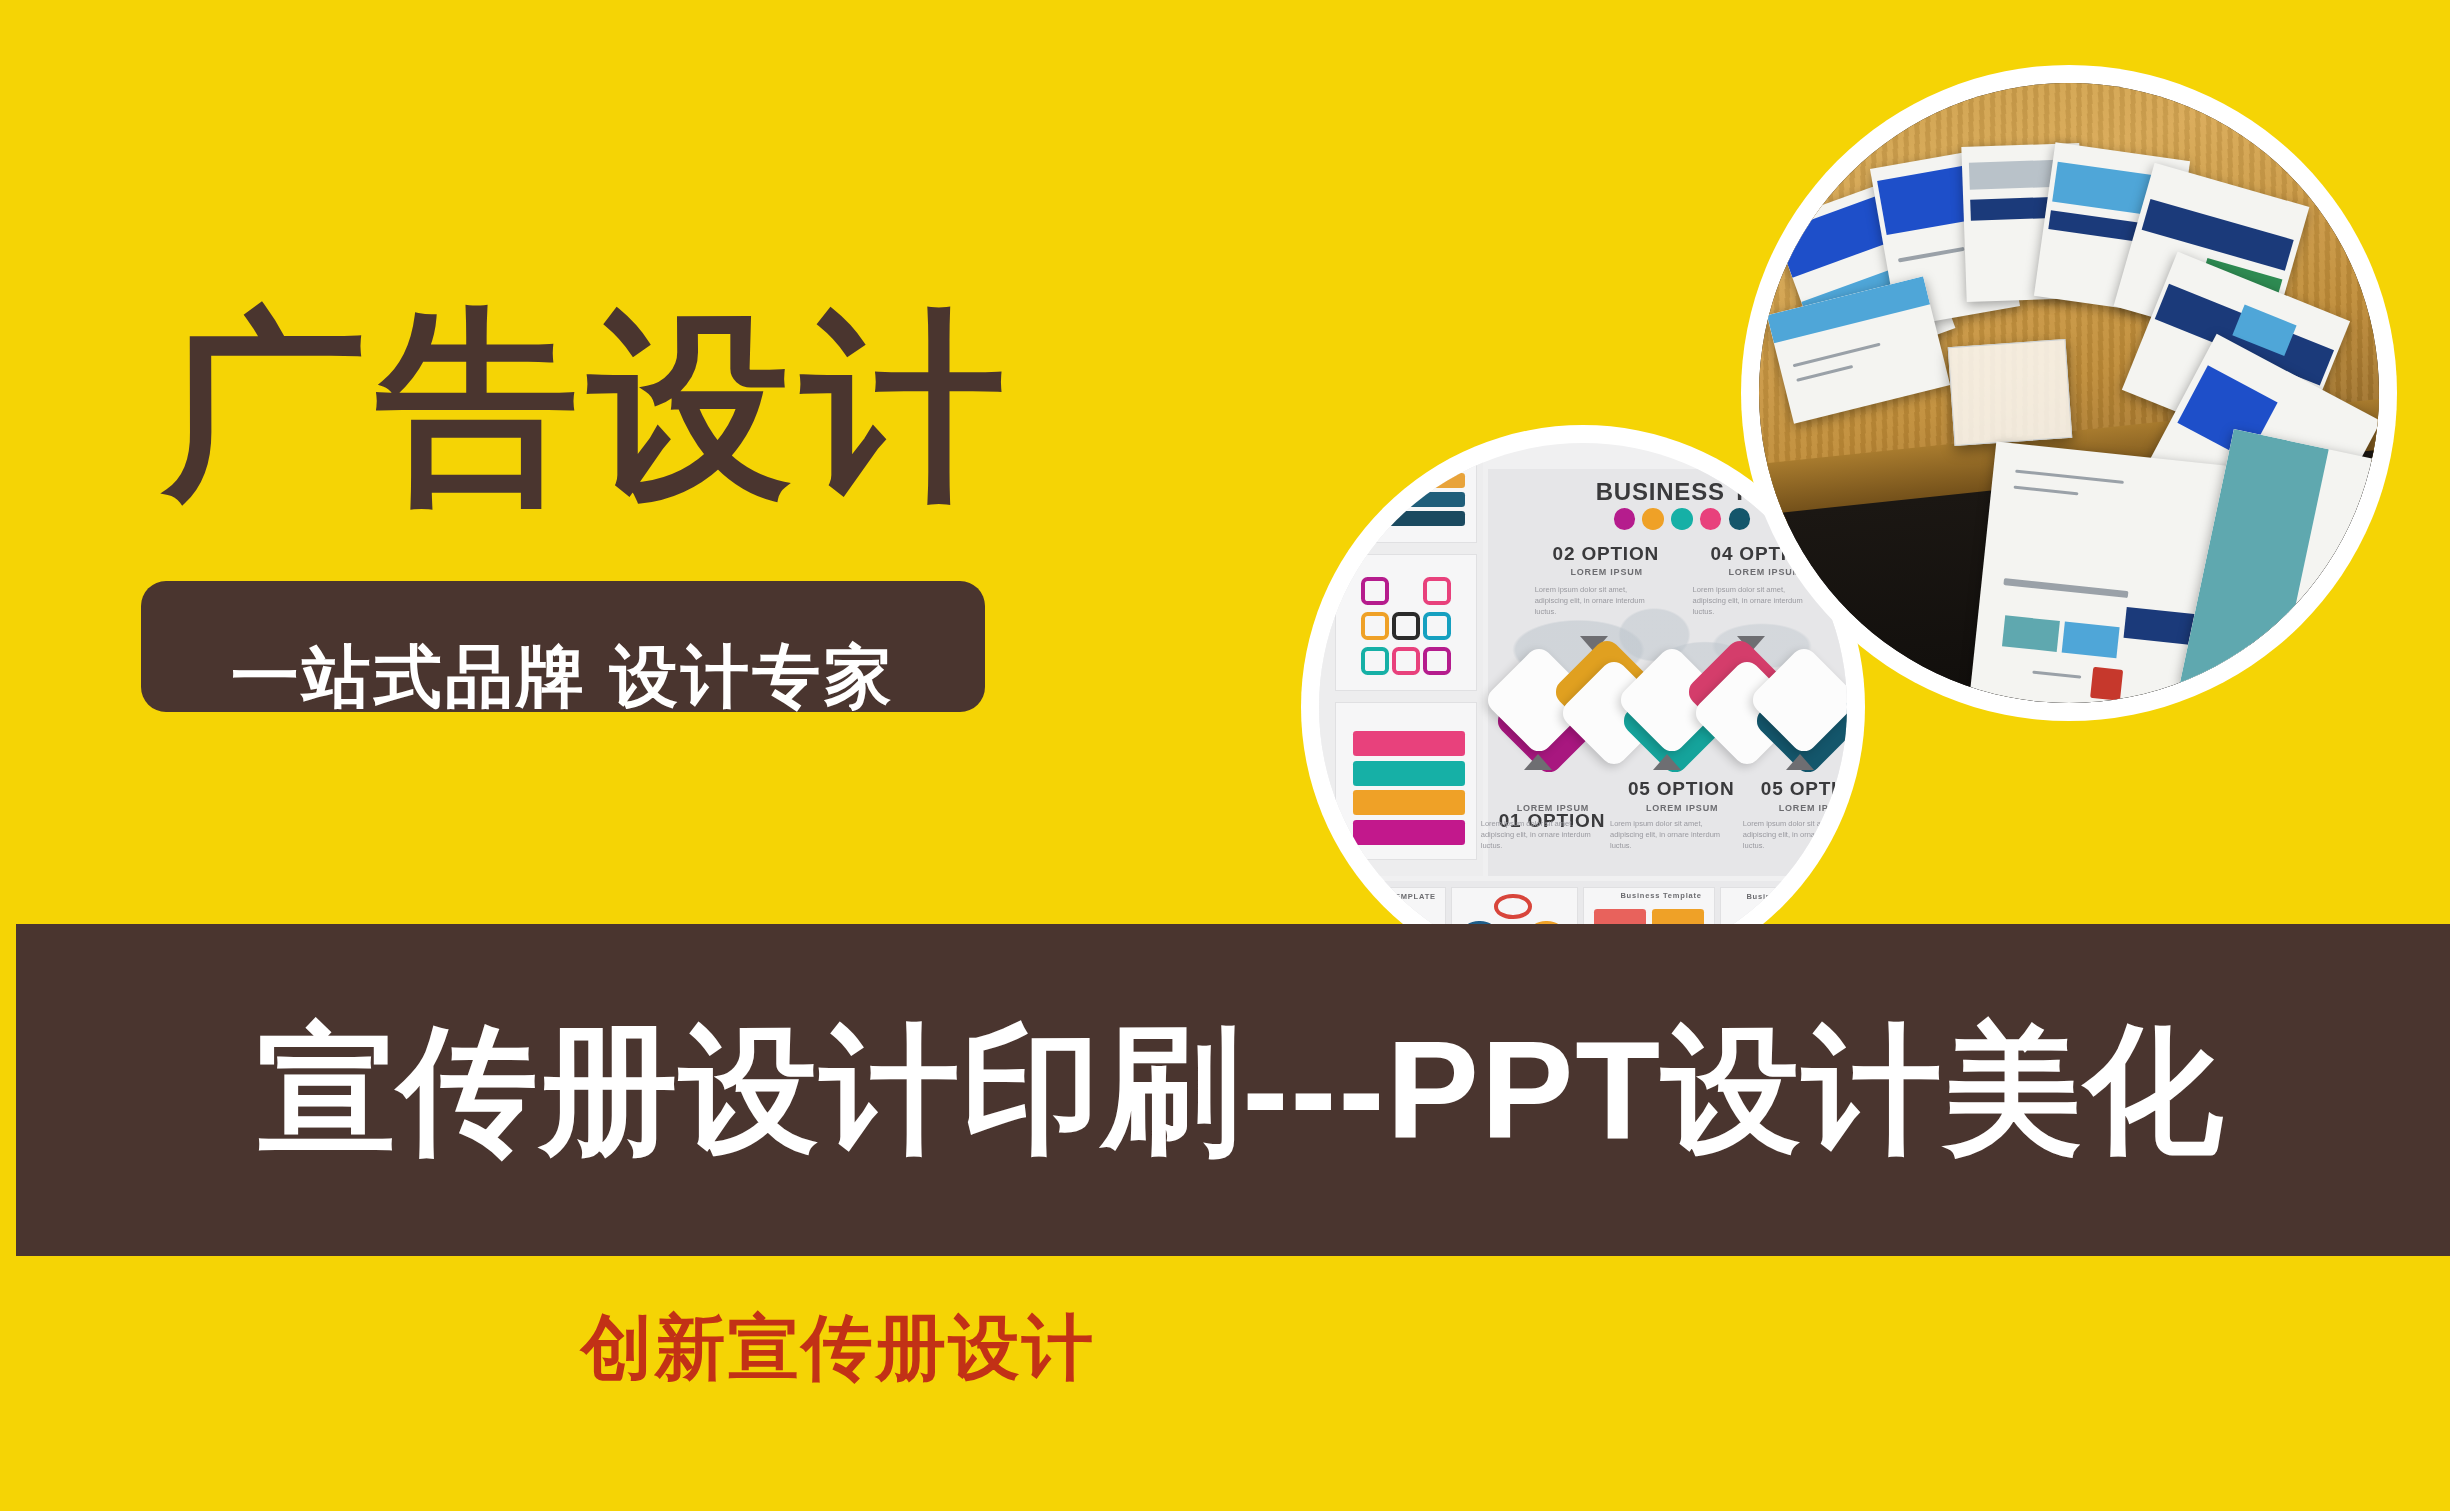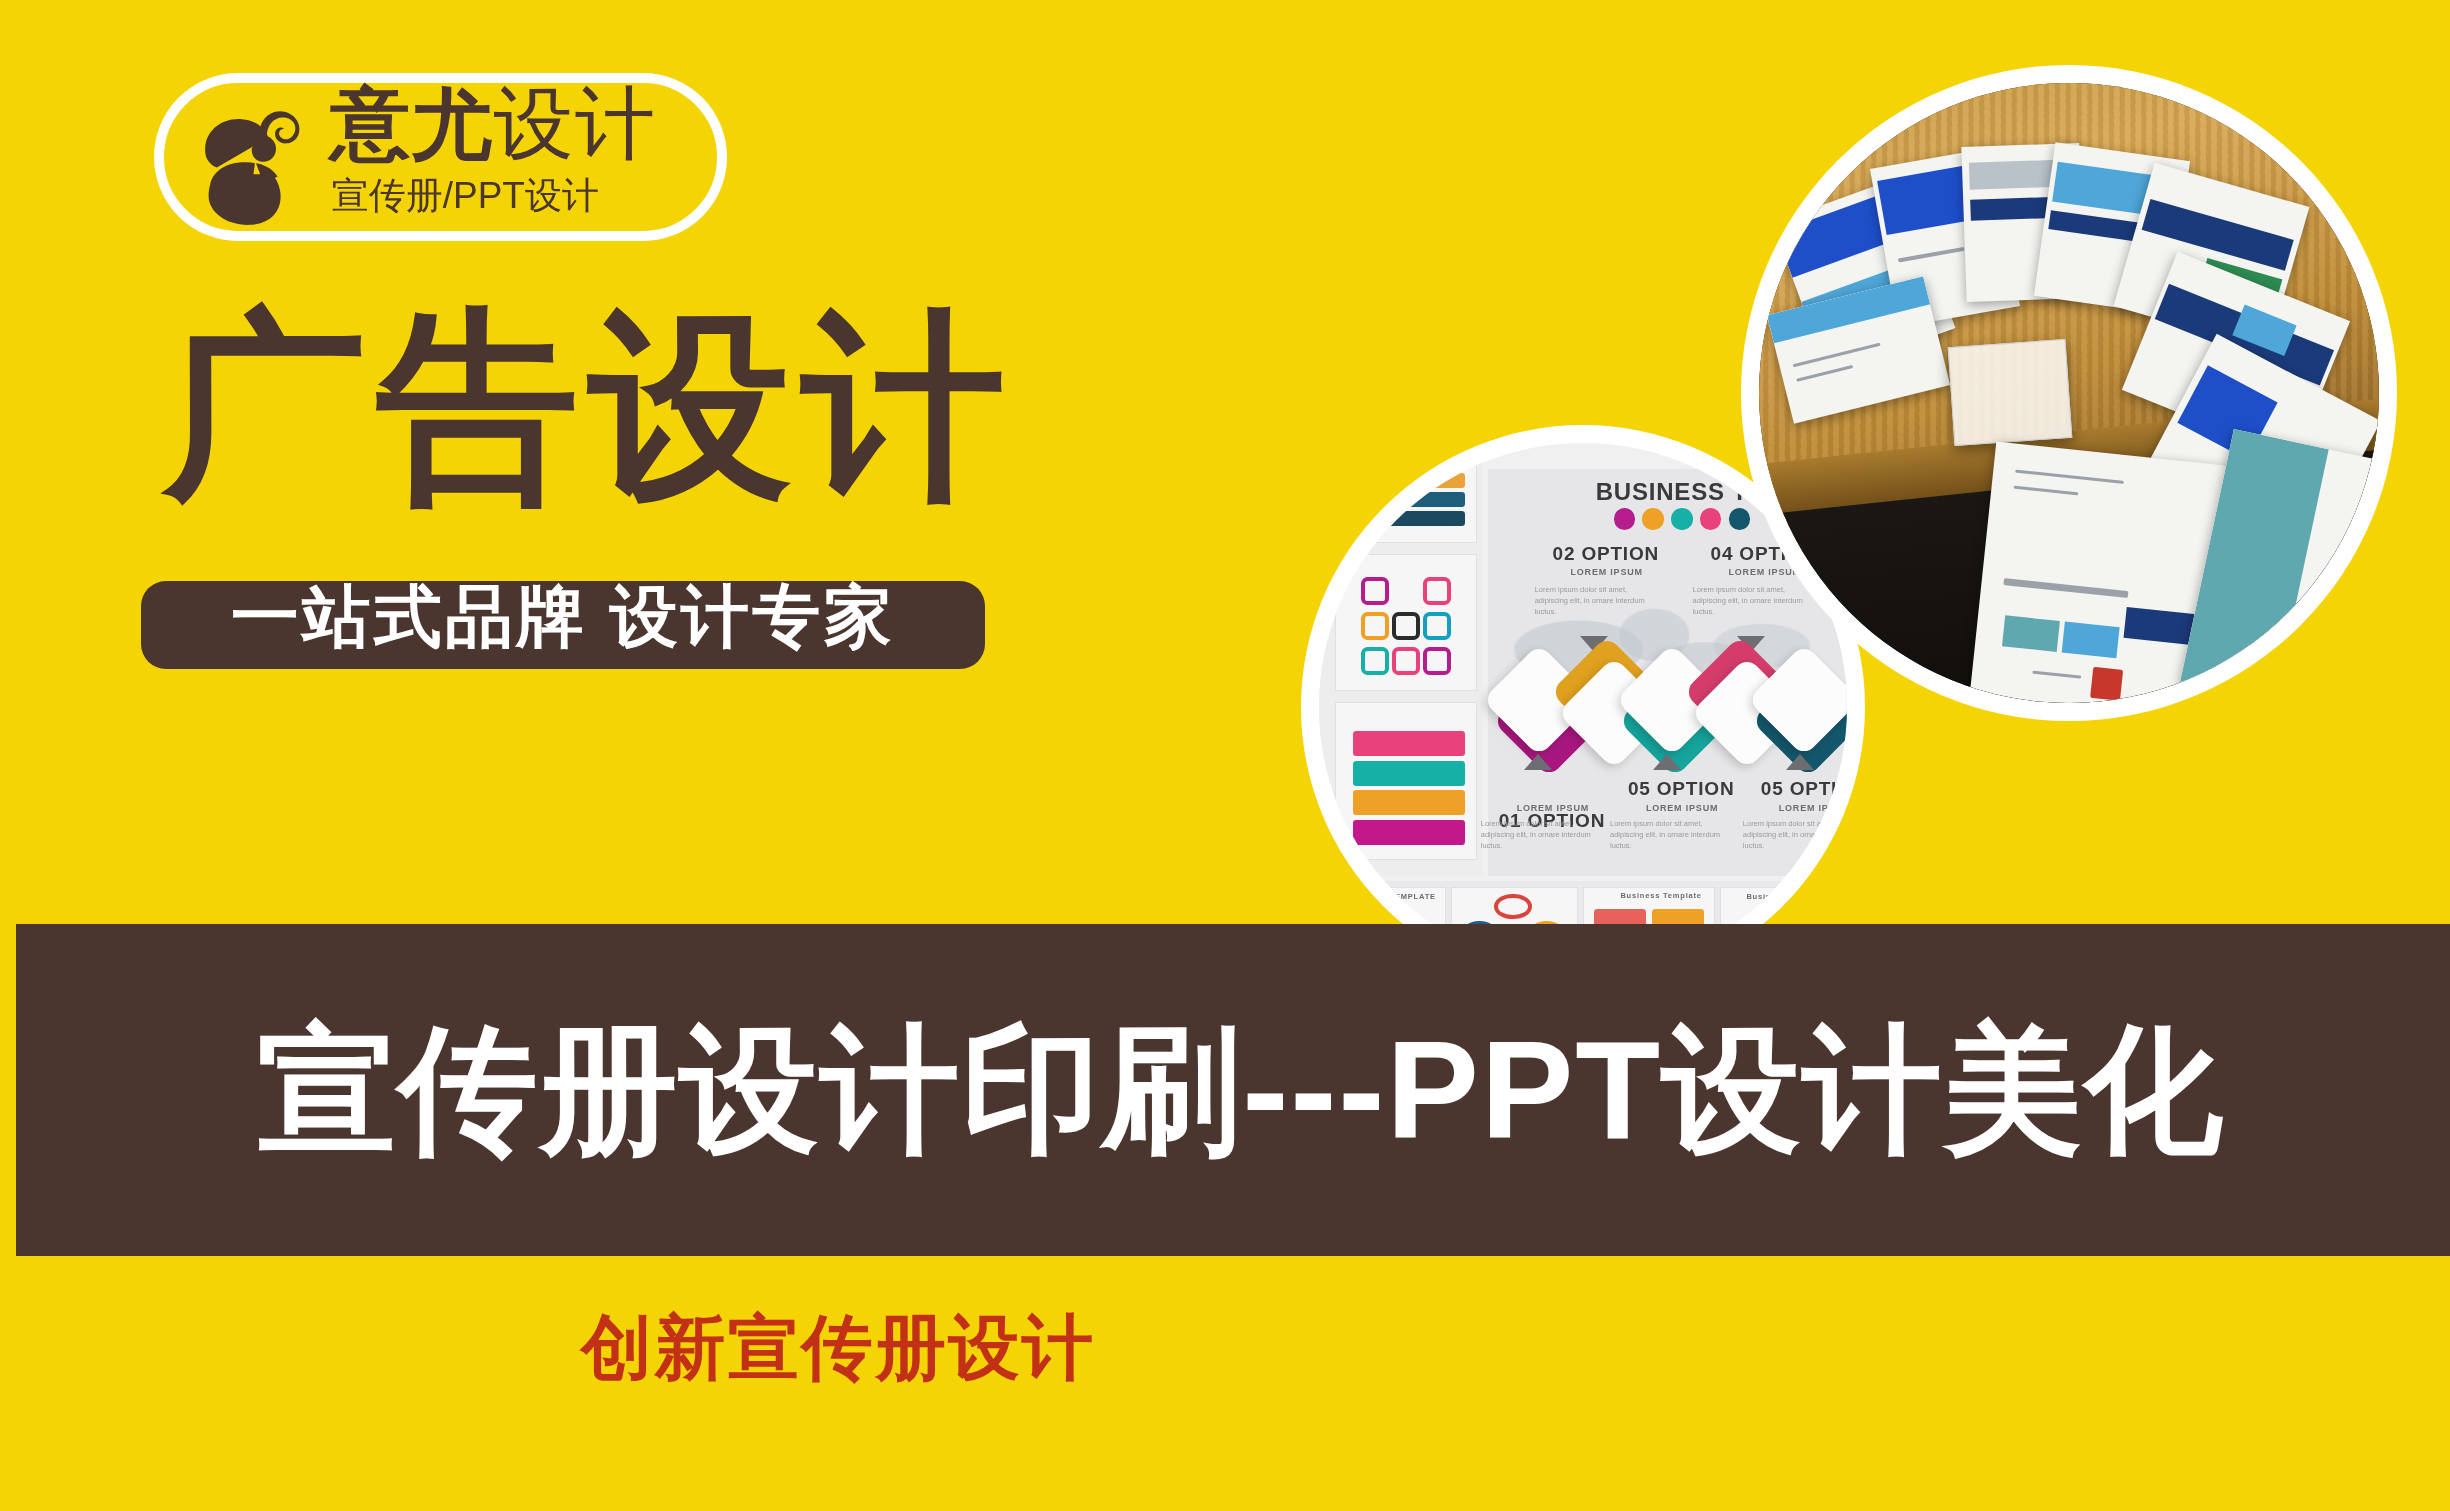--- a/index.html
+++ b/index.html
@@ -79,25 +79,25 @@
     color: #4A352F;
     white-space: nowrap;
   }
 
   
   .tagline-pill {
     position: absolute;
     left: 141px;
     top: 581px;
     width: 844px;
-    height: 88px;
+    height: 131px;
     background: #4A352F;
     border-radius: 25px;
     display: flex;
-    align-items: flex-start;
+    align-items: flex-end;
     justify-content: center;
   }
   .tagline-text {
     font-size: 68px;
     line-height: 71px;
     font-weight: 700;
     letter-spacing: 3.3px;
     color: #ffffff;
     white-space: nowrap;
   }
@@ -257,47 +257,20 @@
     white-space: nowrap;
   }
   .footer-left  { left: 581px;  top: 53px; color: #C23116; }
   .footer-right { left: 1429px; top: 53px; color: #3E7FC1; }
 </style>
 </head>
 <body>
 
 <div class="banner">
 
-  <div class="logo-badge">
-
-    <div class="logo-mark">
-      <svg viewBox="0 0 196 196" width="163" height="163" aria-hidden="true">
-
-        <path d="M52 86 C50 60 72 44 96 46 C112 47 124 56 128 68 L66 104 C58 101 53 95 52 86 Z" fill="#4A352F"></path>
-
-        <path d="M126 66 C126 52 136 42 148 44 C160 46 164 58 157 66 C152 72 143 71 141 65
-                 C140 61 143 57 147 58 C144 54 137 56 136 62 C135 70 142 76 150 75
-                 C162 74 168 62 164 51 C159 38 143 33 131 39 C121 44 116 55 118 66 Z" fill="#4A352F"></path>
-
-        <path d="M118 66 C126 64 136 70 137 80 C138 90 130 98 120 97 C112 96 107 89 108 81 Z" fill="#4A352F"></path>
-
-        <path d="M58 124 C62 106 82 96 104 98 C124 100 139 113 142 132
-                 C146 156 130 172 106 173 C78 174 56 158 56 138 C56 133 57 128 58 124 Z" fill="#4A352F"></path>
-        <path d="M104 98 C118 98 132 104 139 115 L126 120 C120 110 112 104 104 101 Z" fill="#4A352F"></path>
-
-        <path d="M112 96 L118 112 L110 112 Z" fill="#F5D405"></path>
-      </svg>
-    </div>
-
-    <div class="logo-text-block">
-      <div class="logo-name"><span class="bold-part">意尤</span><span class="thin-part">设计</span></div>
-      <div class="logo-sub">宣传册/PPT设计</div>
-    </div>
-
-  </div>
 
   <div class="headline">广告设计</div>
 
   <div class="tagline-pill">
     <span class="tagline-text">一站式品牌 设计专家</span>
   </div>
 
   <div class="circle-photo circle-photo-ppt">
     <div class="inner">
       <div class="ppt-scene">

